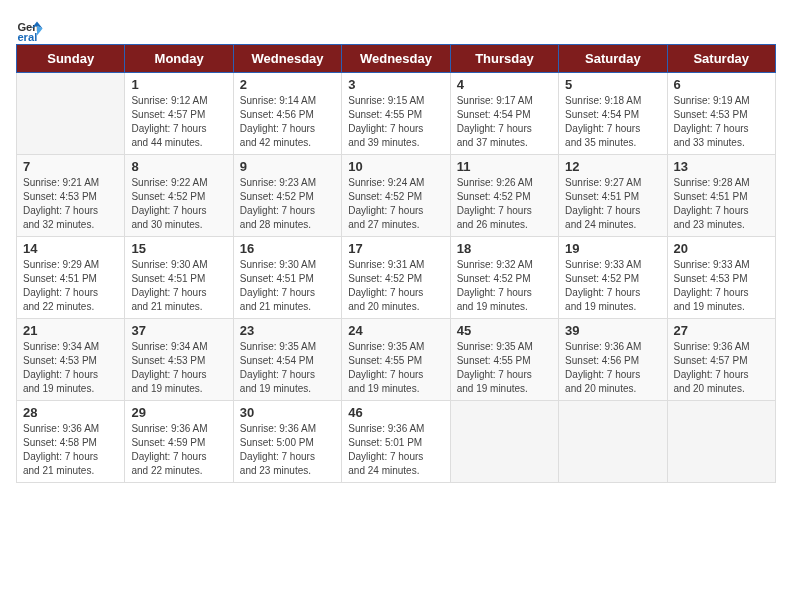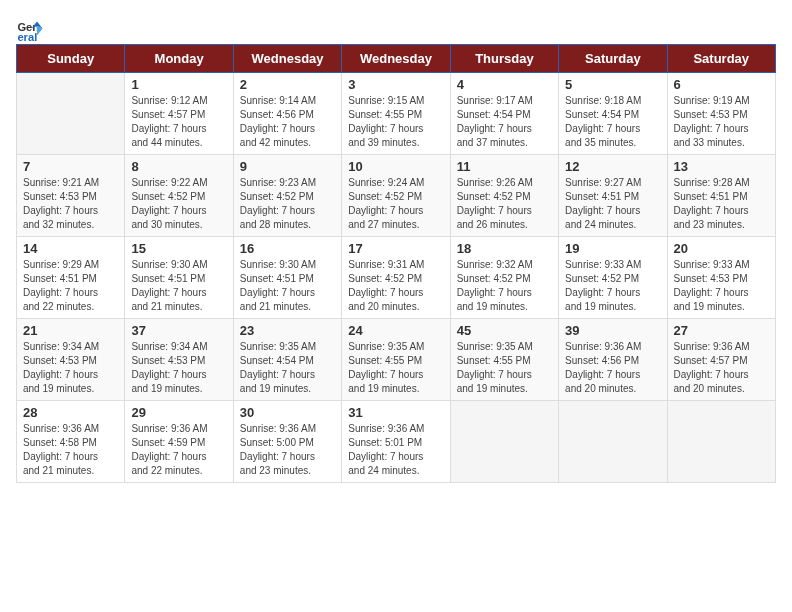--- a/index.html
+++ b/index.html
@@ -238,21 +238,21 @@
         </td>
         <td>
           <span class="day-num">29</span>
           <div class="day-info">Sunrise: 9:36 AM<br>Sunset: 4:59 PM<br>Daylight: 7 hours<br>and 22 minutes.</div>
         </td>
         <td>
           <span class="day-num">30</span>
           <div class="day-info">Sunrise: 9:36 AM<br>Sunset: 5:00 PM<br>Daylight: 7 hours<br>and 23 minutes.</div>
         </td>
         <td>
-          <span class="day-num">31</span>
+          <span class="day-num">46</span>
           <div class="day-info">Sunrise: 9:36 AM<br>Sunset: 5:01 PM<br>Daylight: 7 hours<br>and 24 minutes.</div>
         </td>
         <td class="empty-cell"></td>
         <td class="empty-cell"></td>
         <td class="empty-cell"></td>
       </tr>
     </tbody>
 </table>
 
 </body></html>

